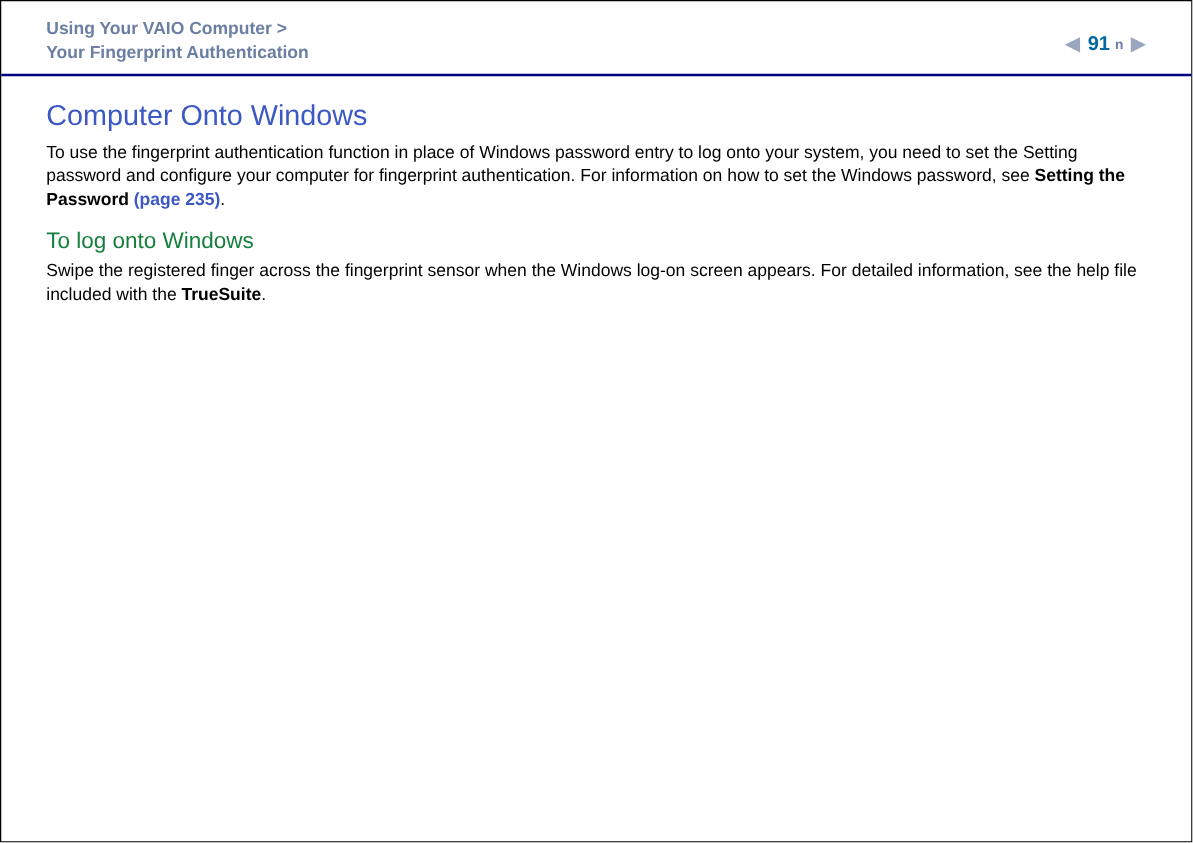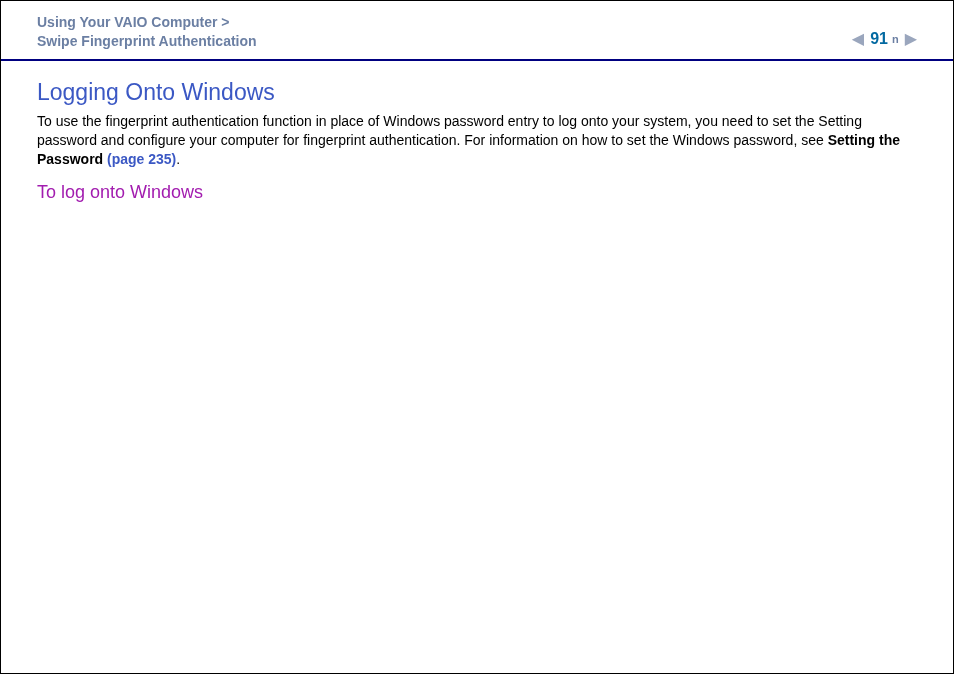--- a/index.html
+++ b/index.html
@@ -17,21 +17,21 @@
     height: 674px;
     border: 1px solid #000;
     box-sizing: border-box;
     position: relative;
   }
   .header-area {
     padding: 12px 36px 8px 36px;
     border-bottom: 2px solid #000080;
     display: flex;
     justify-content: space-between;
-    align-items: center;
+    align-items: flex-start;
   }
   .breadcrumb {
     color: #6b7fa3;
     font-size: 14px;
     font-weight: bold;
     line-height: 1.35;
   }
   .breadcrumb-line1 { display: block; }
   .breadcrumb-line2 { display: block; }
   .page-nav {
@@ -66,54 +66,57 @@
     line-height: 1.35;
     margin: 0 0 14px 0;
     color: #000;
   }
   .bold { font-weight: bold; }
   .link-ref {
     color: #3b58c4;
     font-weight: bold;
   }
   h2.subsection-title {
-    color: #a21caf;
+    color: #15803d;
     font-weight: normal;
     font-size: 18px;
     margin: 0 0 4px 0;
   }
   .n-marker {
     font-size: 11px;
     font-weight: bold;
     color: #6b7fa3;
     margin-left: -2px;
   }
 </style>
 </head>
 <body>
 
 <div class="page">
 
   <div class="header-area">
     <div class="breadcrumb">
       <span class="breadcrumb-line1">Using Your VAIO Computer &gt;</span>
-      <span class="breadcrumb-line2">Swipe Fingerprint Authentication</span>
+      <span class="breadcrumb-line2">Your Fingerprint Authentication</span>
     </div>
     <div class="page-nav">
       <span class="nav-arrow">◀</span>
       <span class="page-num">91</span>
       <span class="n-marker">n</span>
       <span class="nav-arrow next">▶</span>
     </div>
   </div>
 
   <div class="body-area">
-    <h1 class="section-title">Logging Onto Windows</h1>
+    <h1 class="section-title">Computer Onto Windows</h1>
 
     <p class="body-text">
       <span>To use the fingerprint authentication function in place of Windows password entry to log onto your system, you need to set the Setting password and configure your computer for fingerprint authentication. For information on how to set the Windows password, see </span><span class="bold">Setting the Password </span><span class="link-ref">(page 235)</span><span>.</span>
     </p>
 
     <h2 class="subsection-title">To log onto Windows</h2>
 
+    <p class="body-text">
+      <span>Swipe the registered finger across the fingerprint sensor when the Windows log-on screen appears. For detailed information, see the help file included with the </span><span class="bold">TrueSuite</span><span>.</span>
+    </p>
   </div>
 
 </div>
 
 </body></html>

